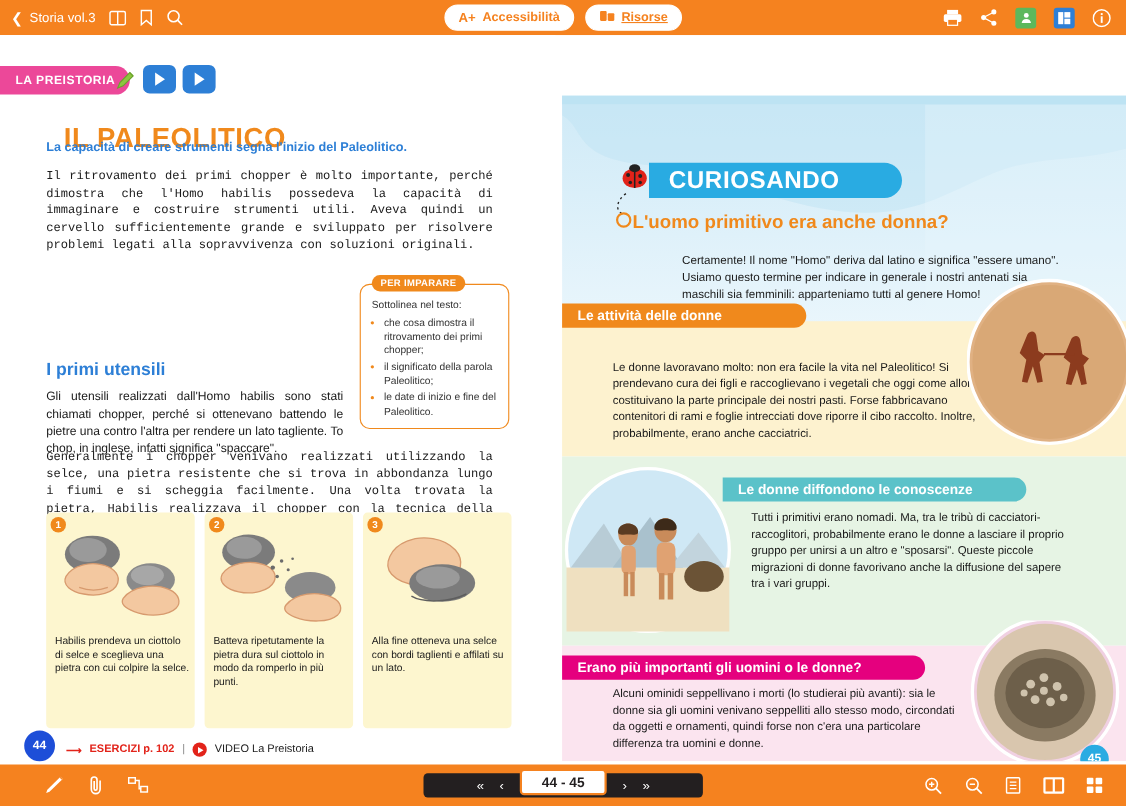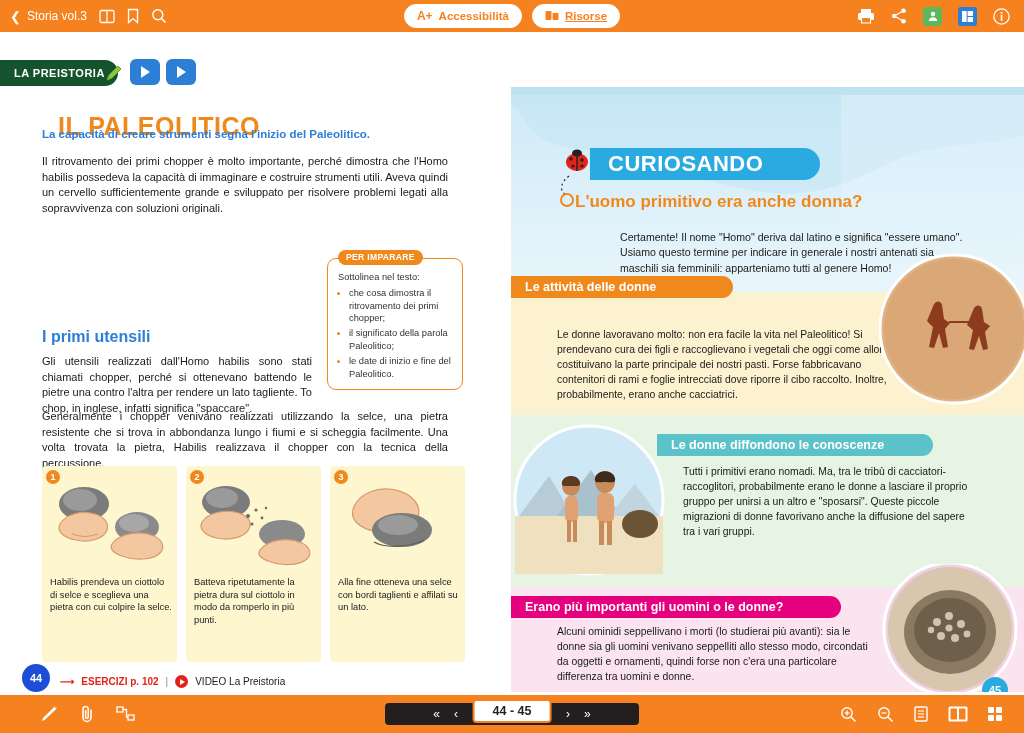--- a/index.html
+++ b/index.html
@@ -34,35 +34,35 @@
   .sq-blue { background:#2d7fd6; }
 
   
   .pages { position:absolute; top:32px; left:0; width:1024px; height:663px; background:#ffffff; }
   .page-left { position:absolute; left:0; top:0; width:505px; height:640px; background:#fff; }
   .page-right { position:absolute; left:505px; top:20px; width:519px; height:640px; background:#ffffff; overflow:hidden;}
 
   
   .tag-preistoria {
     position:absolute; left:0; top:28px; width:118px; height:26px;
-    background:#14532d; color:#fff; font-size:11px; font-weight:bold; letter-spacing:.5px;
+    background:#ec4899; color:#fff; font-size:11px; font-weight:bold; letter-spacing:.5px;
     display:flex; align-items:center; padding-left:14px;
     border-top-right-radius:13px; border-bottom-right-radius:13px;
   }
   .tag-ico { position:absolute; left:104px; top:30px; width:22px; height:22px; }
   .vid-btns { position:absolute; left:130px; top:27px; display:flex; gap:6px; }
   .vbtn { width:30px; height:26px; border-radius:6px; background:#2d7fd6; display:flex; align-items:center; justify-content:center; }
   .vbtn .tri { width:0;height:0;border-left:9px solid #fff;border-top:6px solid transparent;border-bottom:6px solid transparent; }
 
   h1.title { position:absolute; left:42px; top:64px; margin:16px; color:#f0891c; font-size:25px; letter-spacing:.5px; font-weight:bold; }
   .subtitle { position:absolute; left:42px; top:96px; color:#2d7fd6; font-size:11.5px; font-weight:bold; }
 
   .body-col { position:absolute; left:42px; top:122px; width:300px; font-size:11px; line-height:1.42; color:#1a1a1a; text-align:justify;}
   .body-col p { margin:0 0 2px 0; }
-  .body-col.wide { width:406px; }
+  .body-col.wide { width:406px;font-family:Liberation Mono, monospace; }
   h2.sub { color:#2d7fd6; font-size:16px; margin:0; font-weight:bold; }
 
   .box-imparare {
     position:absolute; left:327px; top:226px; width:136px; height:132px;
     border:1.5px solid #f0891c; border-radius:9px; background:#fff; padding:12px 8px 8px 10px;
     font-size:9.3px; line-height:1.33; color:#333;
   }
   .box-imparare .hdr {
     position:absolute; top:-9px; left:10px; background:#f0891c; color:#fff;
     font-size:8.6px; font-weight:bold; padding:2px 8px; border-radius:9px; letter-spacing:.3px;

